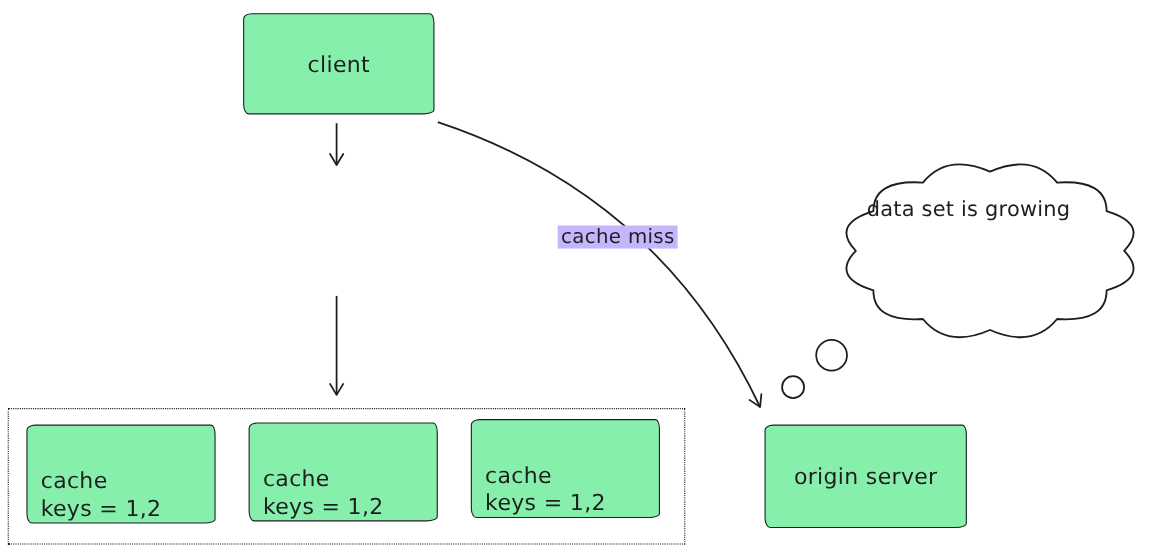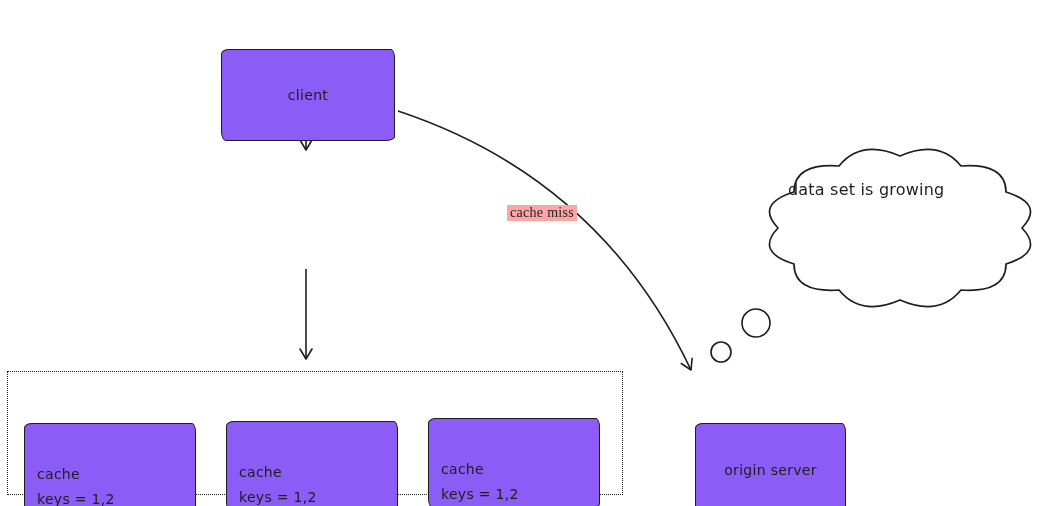--- a/index.html
+++ b/index.html
@@ -14,32 +14,31 @@
   }
   svg.layer {
     position: absolute;
     left: 0; top: 0;
     width: 1051px; height: 506px;
   }
   .node {
     position: absolute;
     border: 1.8px solid #1e1e1e;
     border-radius: 8px 4px 10px 5px / 5px 9px 4px 9px;
-    background: #8b5cf6;
+    background: #86efac;
     box-sizing: border-box;
     display: flex;
     align-items: center;
     justify-content: center;
-    font-size: 14px;
+    font-size: 20px;
     letter-spacing: 0.3px;
-    margin-top: 37px;
   }
   .node--client        { left: 221px; top: 12px;  width: 174px; height: 92px; }
   .node--loadbalancer  { left: 220px; top: 158px; width: 181px; height: 105px; }
-  .node--origin        { left: 695px; top: 386px; width: 151px; height: 94px; }
+  .node--origin        { left: 695px; top: 386px; width: 184px; height: 94px; }
   .cache-group {
     position: absolute;
     left: 7px; top: 371px;
     width: 616px; height: 124px;
     border: 1.6px dotted #1e1e1e;
     box-sizing: border-box;
     background: transparent;
   }
   .node--cache {
     align-items: flex-start;
@@ -47,31 +46,30 @@
     flex-direction: column;
     padding: 16px 10px 0 12px;
     line-height: 25px;
   }
   .node--cache1 { left: 24px;  top: 386px; width: 172px; height: 90px; }
   .node--cache2 { left: 226px; top: 384px; width: 172px; height: 90px; }
   .node--cache3 { left: 428px; top: 381px; width: 172px; height: 90px; }
   .edge-label {
     position: absolute;
     left: 507px; top: 205px;
-    font-size: 14px;
-    background: #fca5a5;
+    font-size: 18px;
+    background: #c4b5fd;
     padding: 0 3px;
     letter-spacing: 0.3px;
-    font-family: Liberation Serif, serif;
   }
   .thought-text {
     position: absolute;
     left: 788px; top: 176px;
     width: 236px;
-    font-size: 16px;
+    font-size: 19px;
     line-height: 28px;
     letter-spacing: 0.2px;
   }
 </style>
 </head>
 <body>
 
 <div class="canvas">
 
   <svg class="layer" viewBox="0 0 1051 506">

